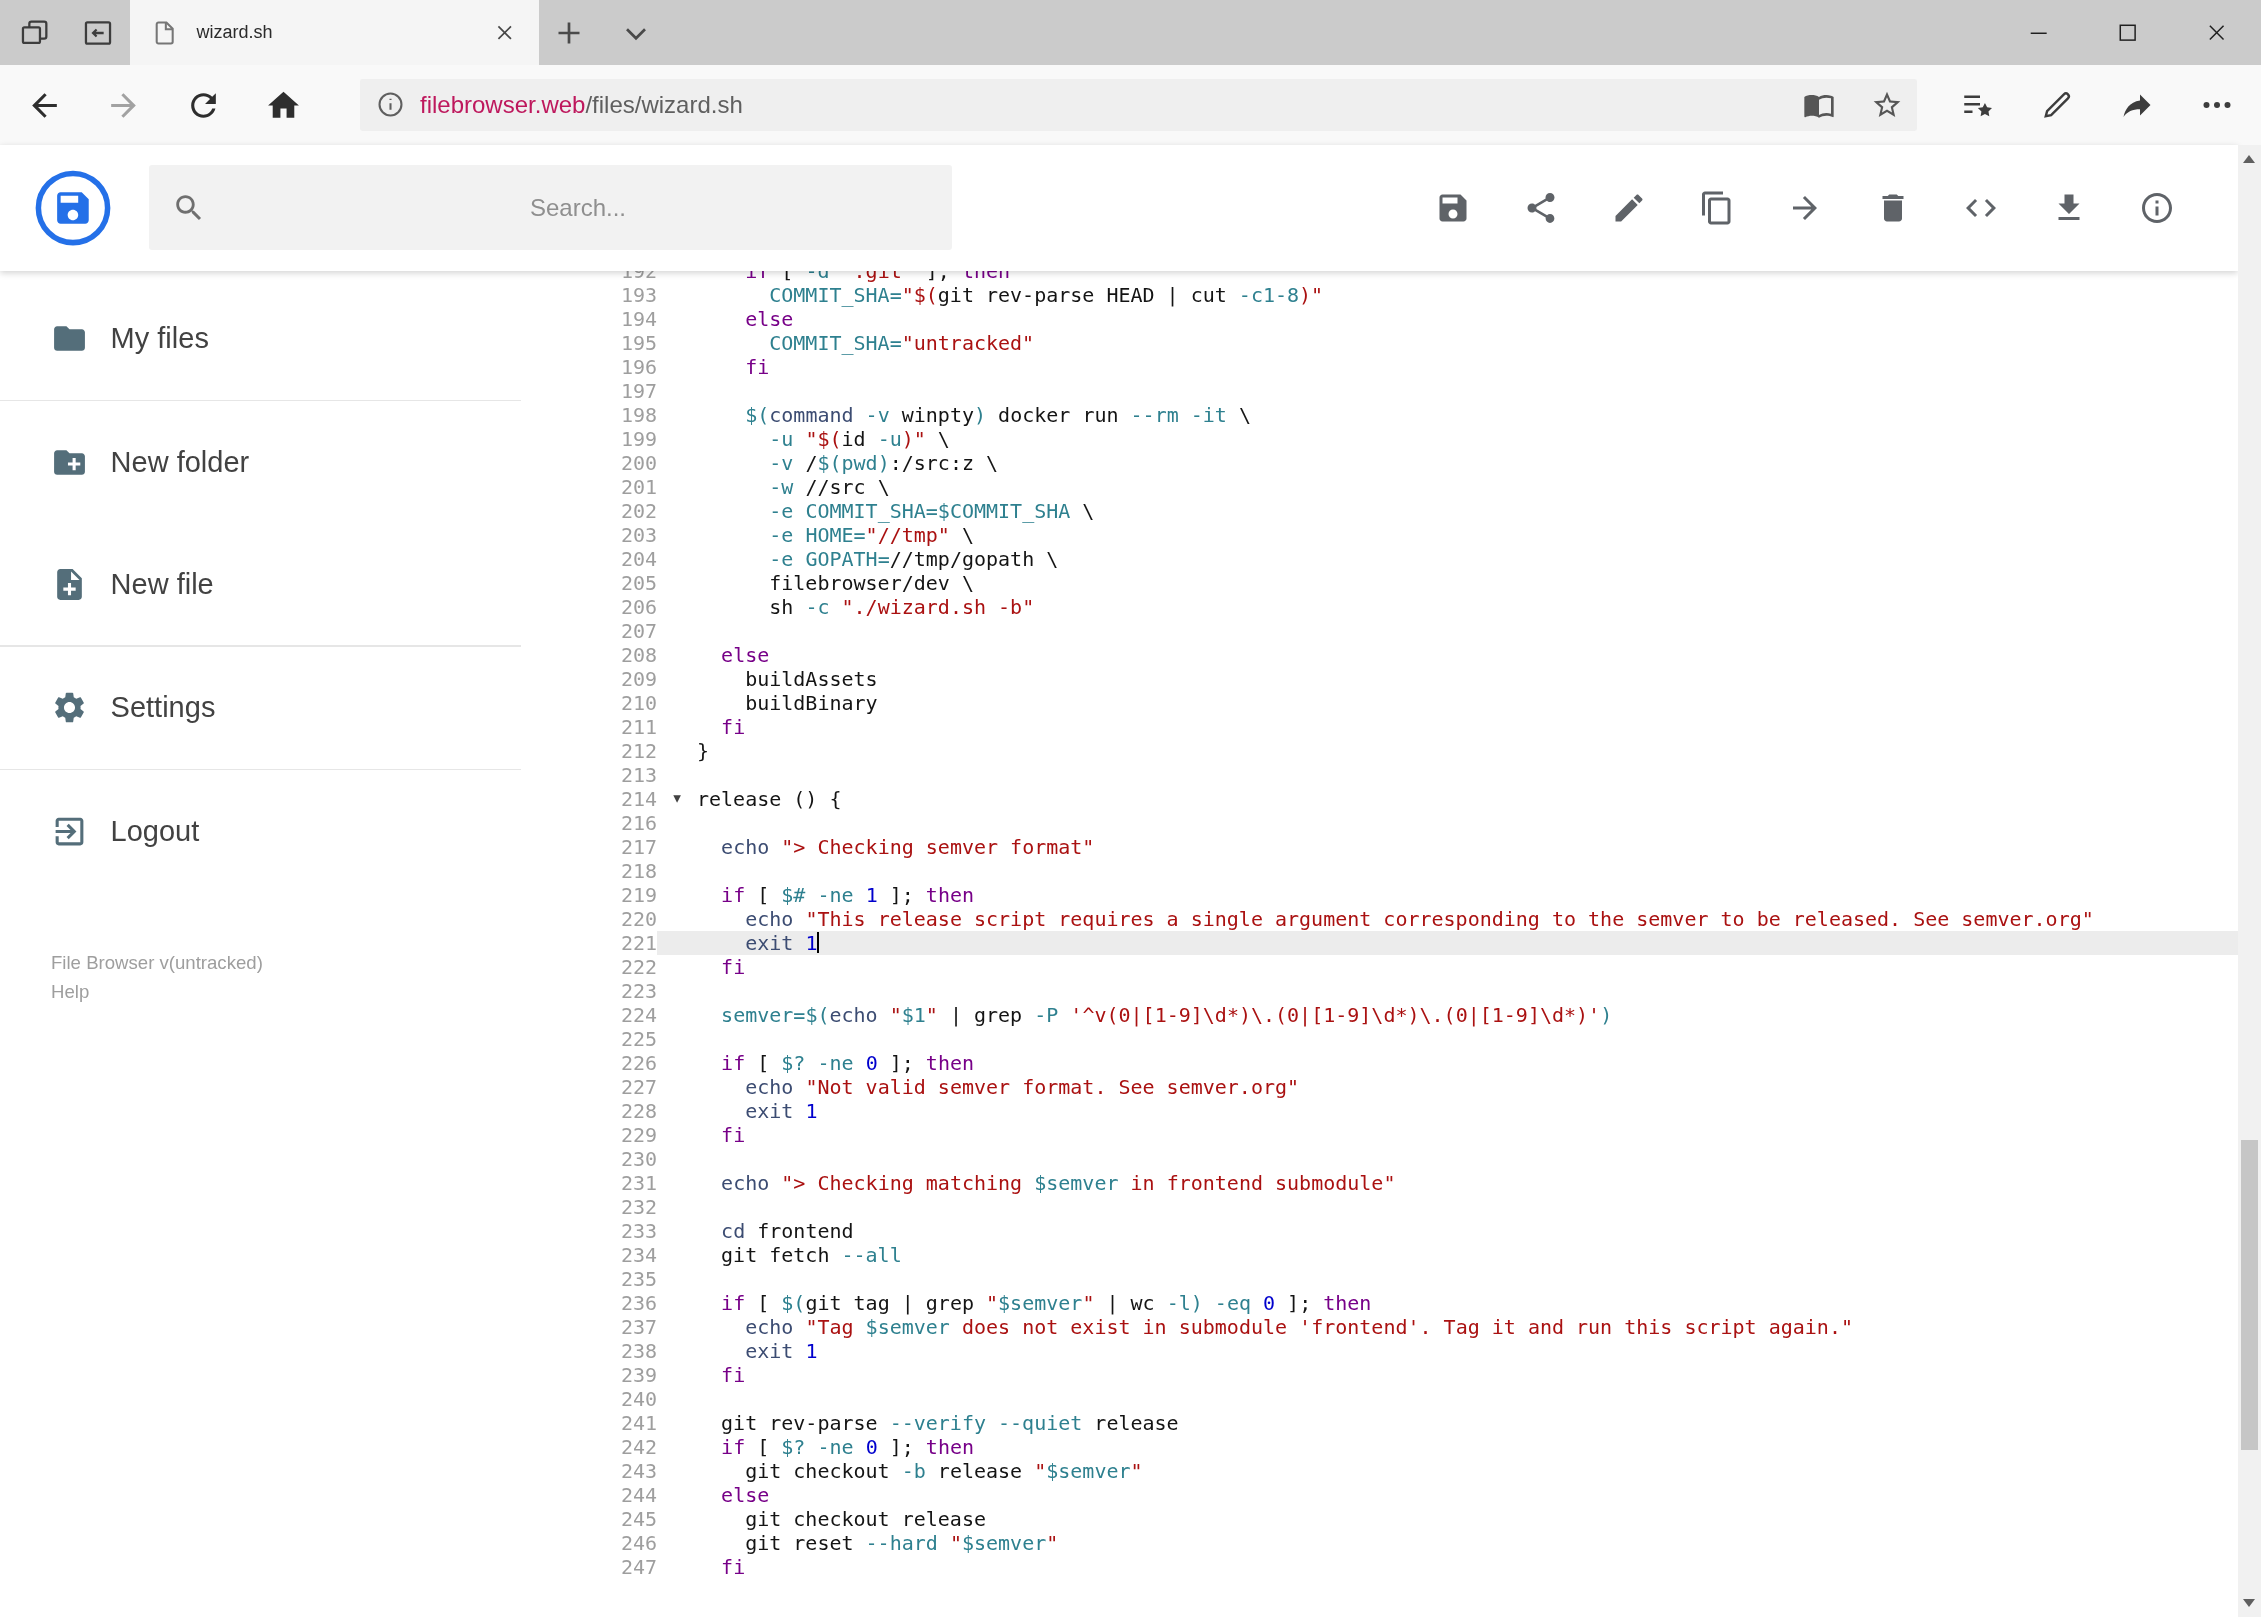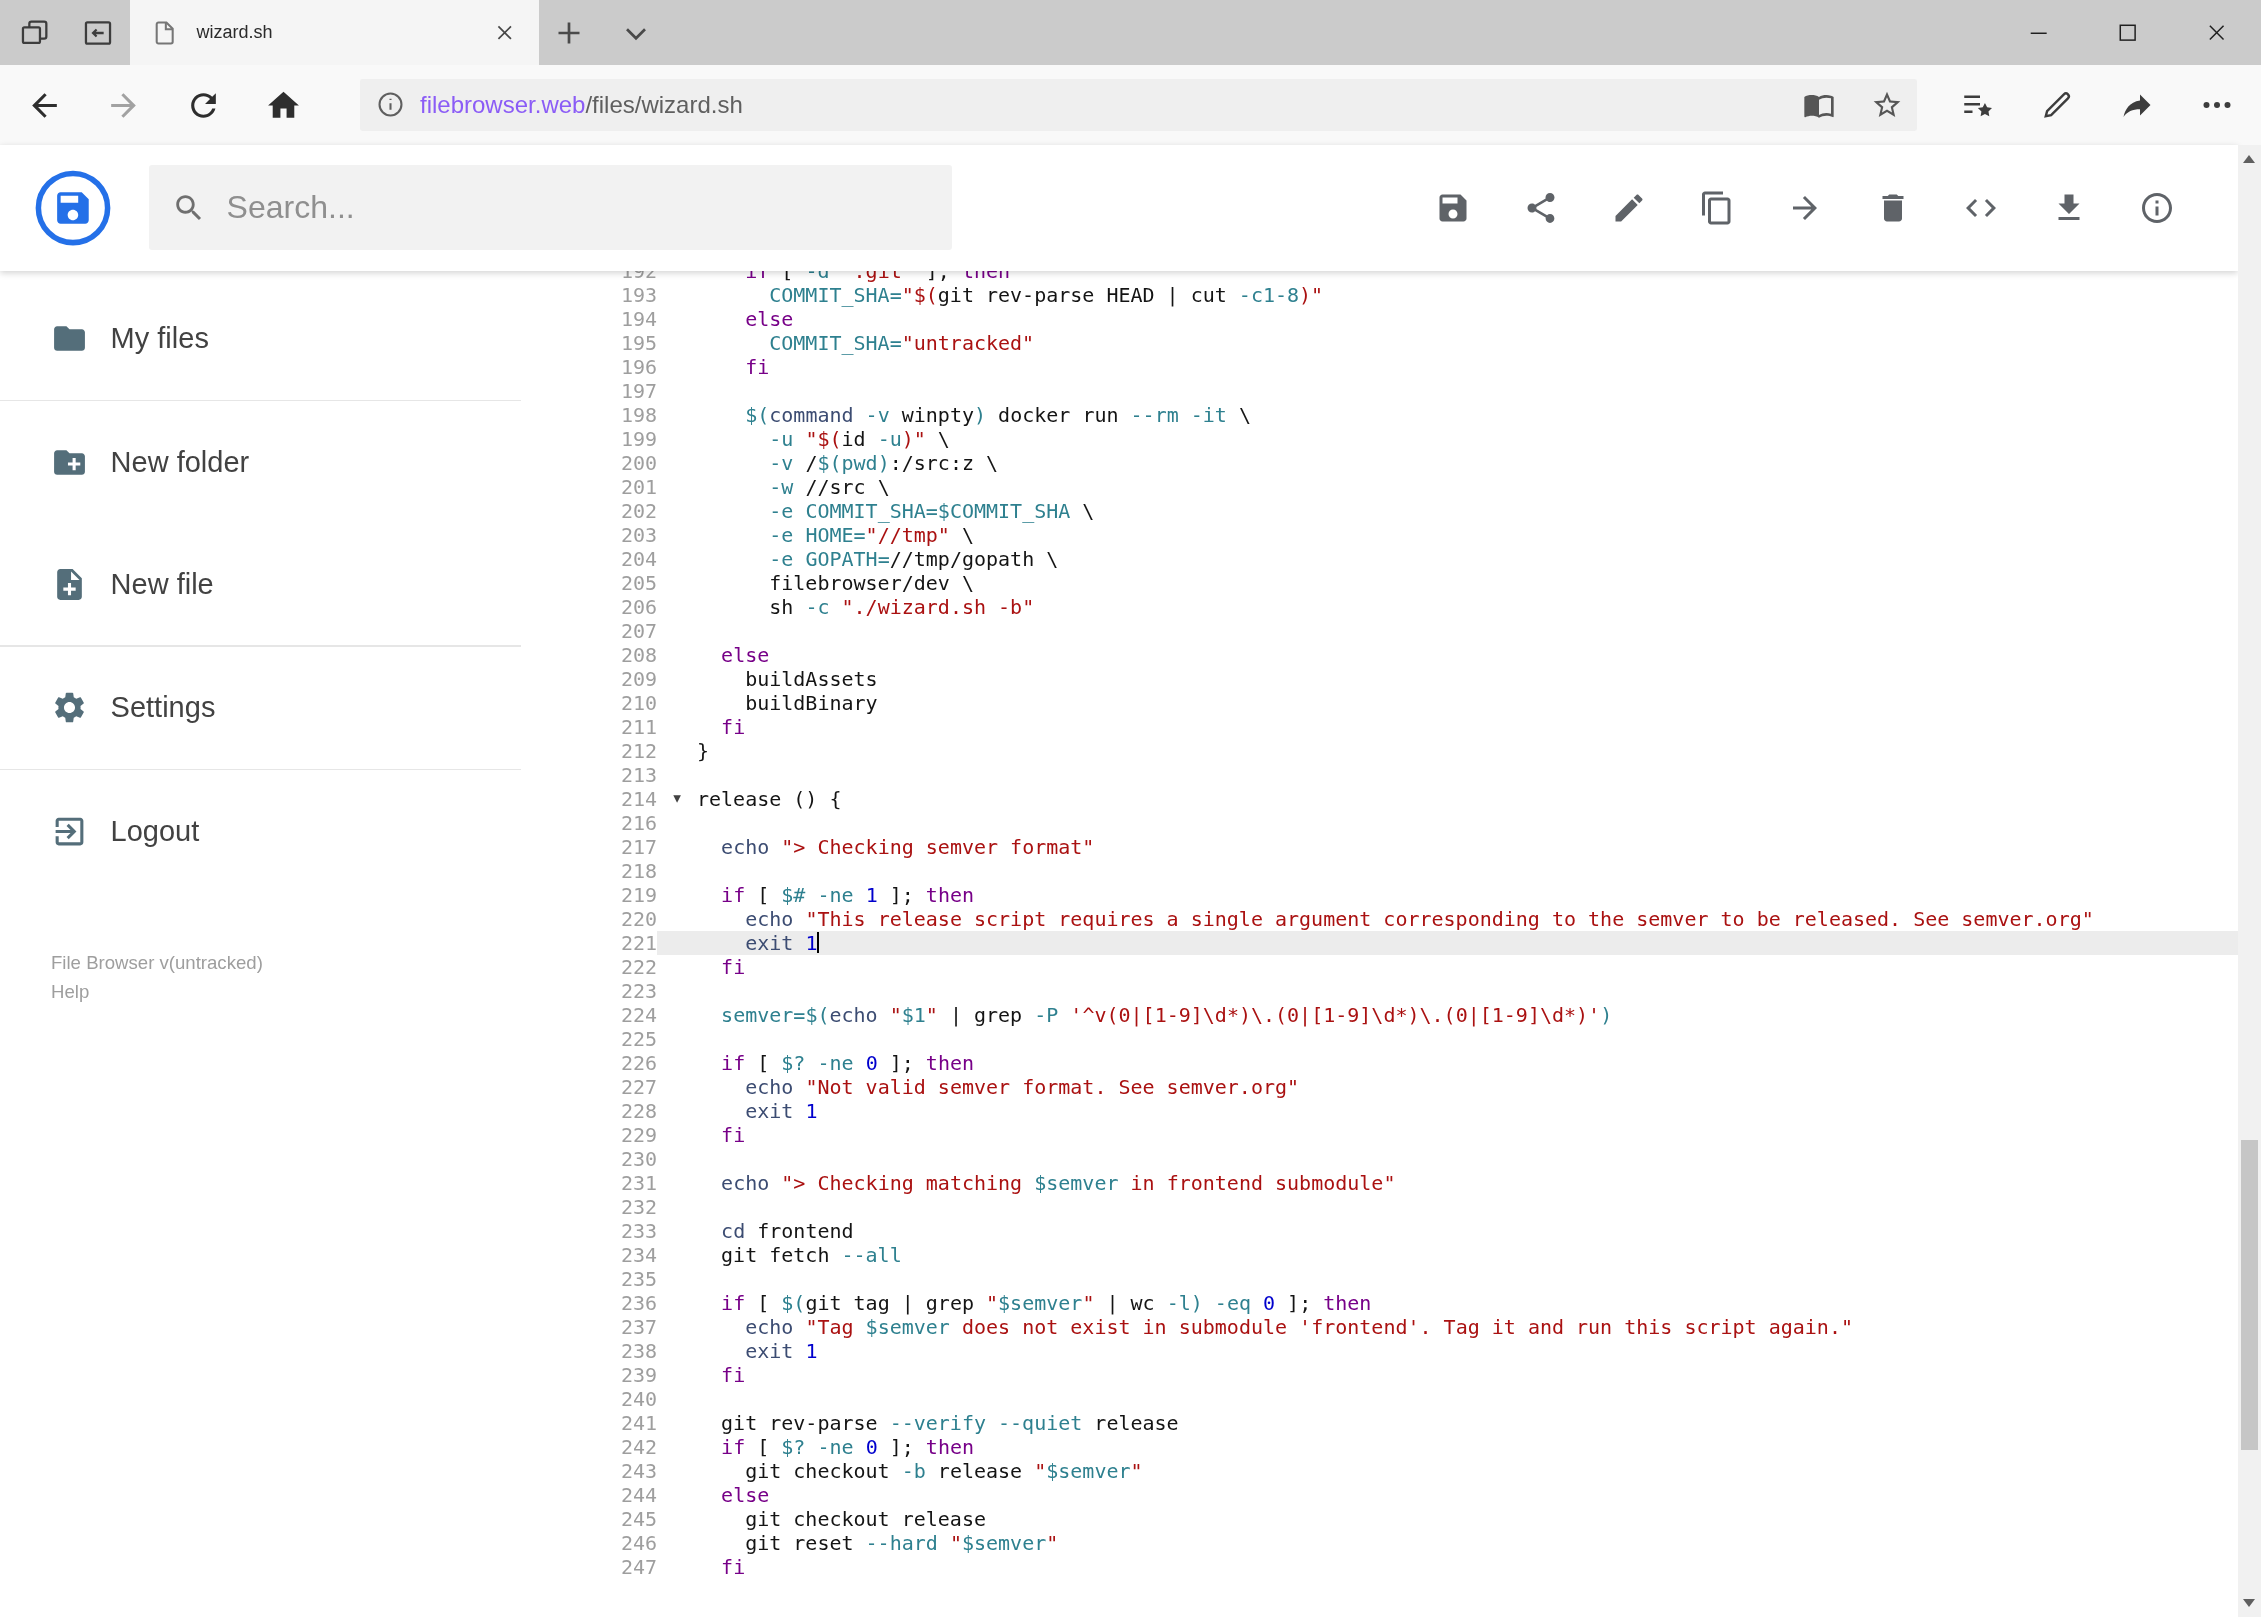--- a/index.html
+++ b/index.html
@@ -30,35 +30,35 @@
   .nav-btn { position: absolute; top: 0; height: 80px; width: 58px; display: flex; align-items: center; justify-content: center; color: #2e2e2e; }
   .nav-btn svg { width: 37px; height: 37px; }
   .nav-back { left: 15.3px; }
   .nav-fwd { left: 94px; color: #a2a2a2; }
   .nav-refresh { left: 174px; }
   .nav-home { left: 254px; }
   .addressbar { position: absolute; left: 360px; top: 13.7px; width: 1557px; height: 52px; background: #efefef;
                 border-radius: 2.4px; display: flex; align-items: center; padding: 0 14.5px; gap: 14.5px; }
   .ab-info { width: 31px; height: 31px; color: #5f5f5f; flex: none; }
   .ab-text { font-size: 24px; flex: 1; white-space: nowrap; overflow: hidden; }
-  .ab-host { color: #8b5cf6; }
+  .ab-host { color: #be185d; }
   .ab-path { color: #5f5f5f; }
   .ab-icon { width: 32px; height: 32px; color: #565656; flex: none; margin-left: 21px; }
   .nav-right { position: absolute; right: 26px; top: 0; height: 80px; display: flex; align-items: center; gap: 44px; }
   .nav-right .nr-icon { width: 36px; height: 36px; color: #3d3d3d; }
 
   
   .appheader { position: absolute; top: 145px; left: 0; right: 23.4px; height: 126px; background: #fff;
                box-shadow: 0 2.4px 6.5px rgba(0,0,0,.18); z-index: 4; }
   .logo { position: absolute; left: 34px; top: 24px; width: 78px; height: 78px; }
   .searchbox { position: absolute; left: 149px; top: 20px; width: 803px; height: 85px; background: #f2f2f2;
                border-radius: 3.2px; display: flex; align-items: center; padding: 0 22.6px; gap: 21px; }
   .search-icon { width: 34px; height: 34px; color: #6f6f6f; flex: none; }
-  .search-input { border: 0; background: transparent; outline: none; font-size: 32px; color: #333; flex: 1;
-                  font-family: "Liberation Sans", sans-serif; }
+  .search-input { border: 0; background: transparent; outline: none; font-size: 24px; color: #333; flex: 1;
+                  font-family: "Liberation Sans", sans-serif; text-align: center; }
   .search-input::placeholder { color: #8f8f8f; }
   .toolbar { position: absolute; right: 63px; top: 0; height: 126px; display: flex; align-items: center; gap: 52px; }
   .tool { width: 36px; height: 36px; color: #5f6368; }
 
   
   .sidebar { position: absolute; top: 271px; left: 0; width: 521px; bottom: 0; background: #fff; padding-top: 6.5px; }
   .sb-item { height: 122px; display: flex; align-items: center; padding-left: 51px; gap: 22.6px; cursor: default; }
   .sb-item svg { width: 37px; height: 37px; color: #546e7a; flex: none; }
   .sb-label { font-size: 29px; color: #424242; }
   .sb-div { height: 1.6px; background: #e6e6e6; }

